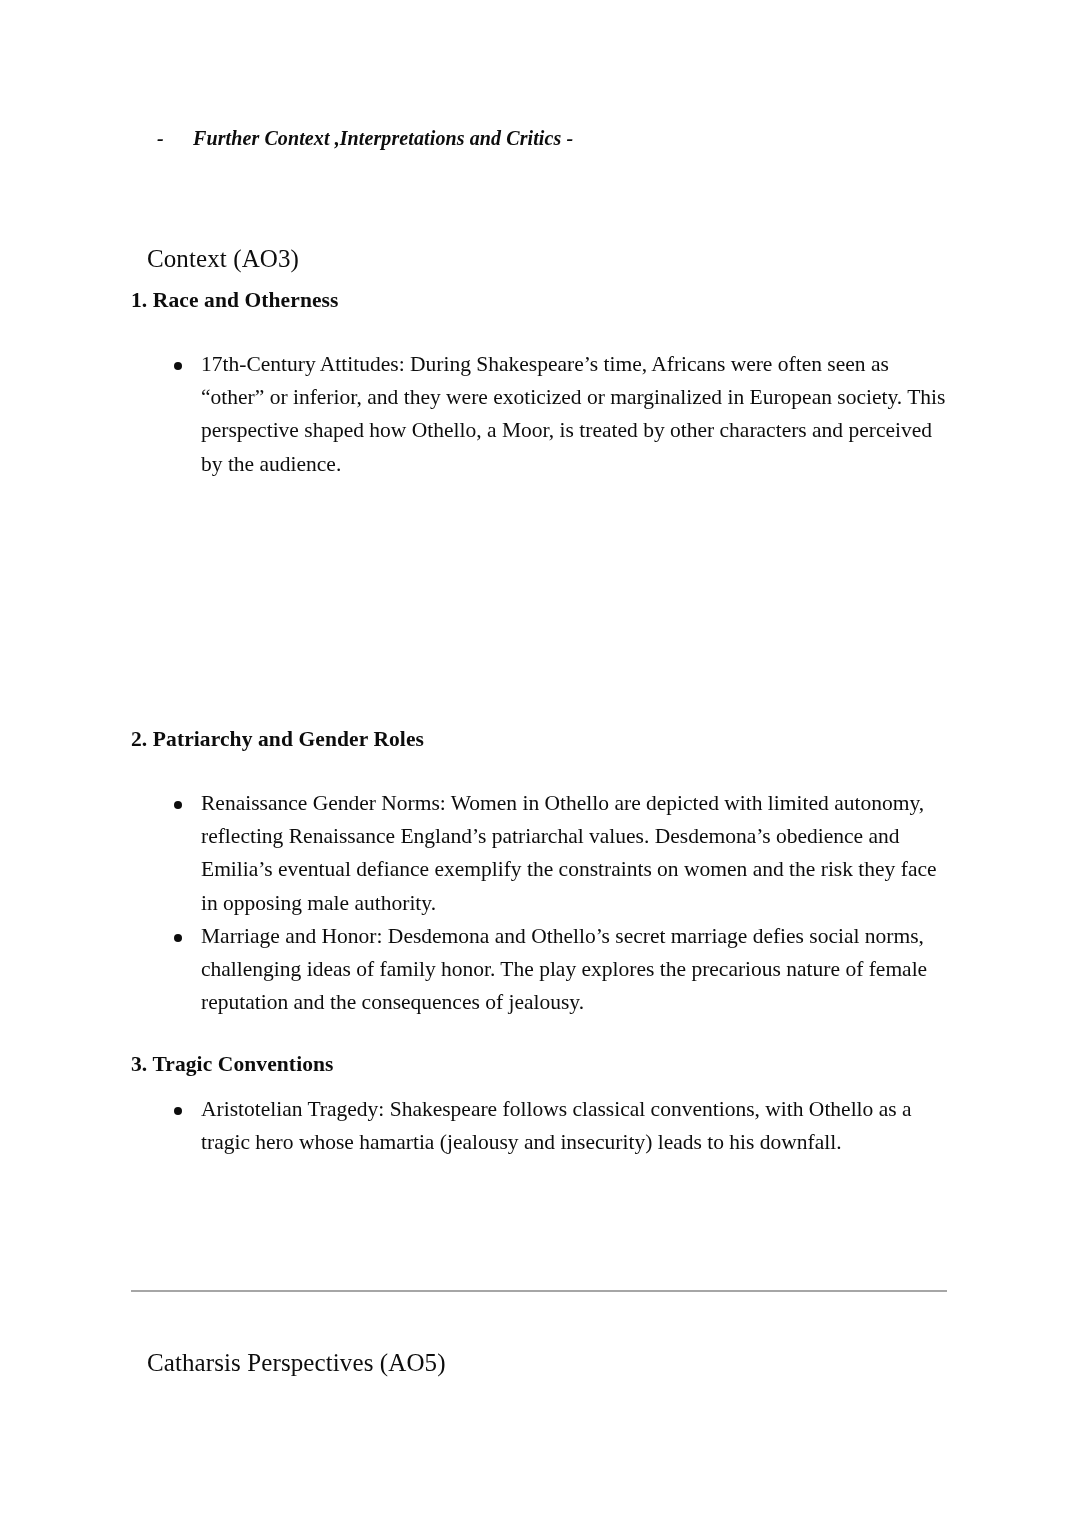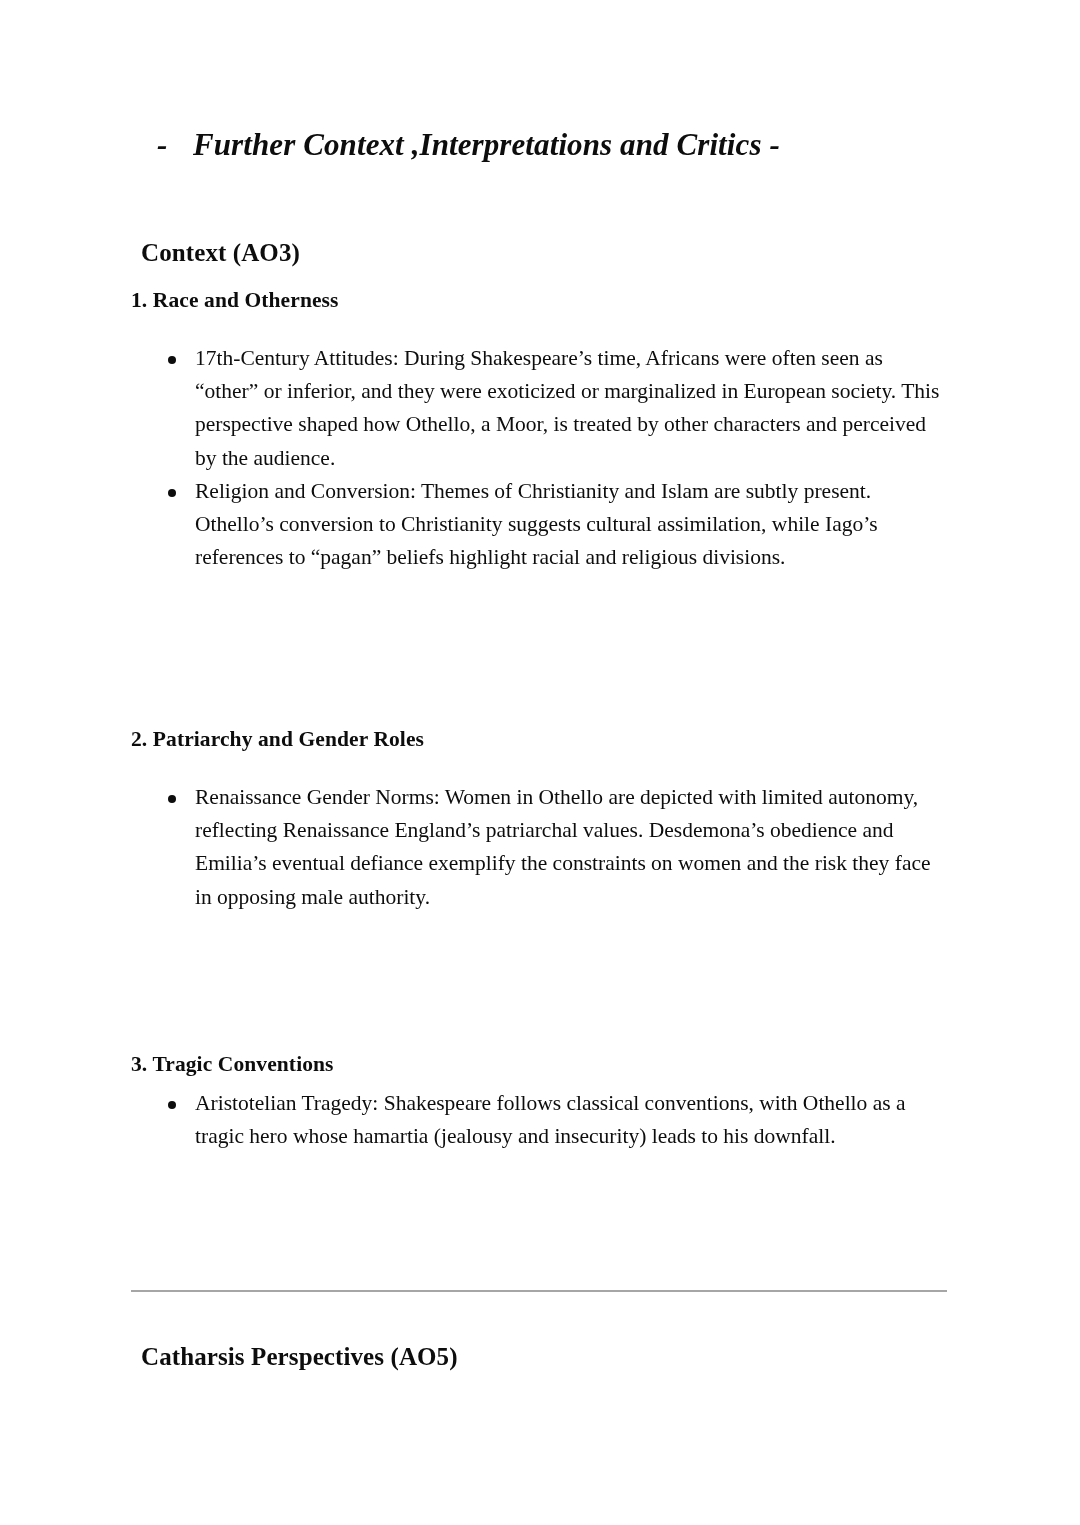--- a/index.html
+++ b/index.html
@@ -29,53 +29,53 @@
   }
 
   
   .doc-title {
     margin: 0;
     padding: 0;
     position: absolute;
     top: 126px;
     left: 26px;
     width: 790px;
-    font-size: 31px;
+    font-size: 20px;
     line-height: 1.25;
     font-weight: bold;
     font-style: italic;
     letter-spacing: 0.1px;
     white-space: nowrap;
   }
   .doc-title .dash-lead {
     display: inline-block;
     width: 36px;
   }
 
   
   .h-major {
-    margin: 10px;
+    margin: 16px;
     font-size: 25px;
-    font-weight: bold;
+    font-weight: normal;
     line-height: 1.2;
     letter-spacing: 0.1px;
   }
 
   .h-minor {
     margin: 0;
     font-size: 21.5px;
     font-weight: bold;
     line-height: 1.2;
     letter-spacing: 0.1px;
   }
 
   
   ul.bullets {
     list-style: none;
-    margin: 2px;
+    margin: 8px;
     padding: 0;
   }
 
   ul.bullets > li {
     position: relative;
     padding-left: 62px;
     font-size: 21.5px;
     line-height: 33.2px;
     text-align: left;
     margin: 0;
@@ -111,27 +111,27 @@
   <div class="content">
 
     <h1 class="doc-title"><span class="dash-lead">-</span><span>Further Context ,Interpretations and Critics -</span></h1>
 
     <h2 class="h-major blk" style="top:228px;">Context (AO3)</h2>
 
     <h3 class="h-minor blk" style="top:288px;">1. Race and Otherness</h3>
 
     <ul class="bullets blk" style="top:340px;">
       <li>17th-Century Attitudes: During Shakespeare’s time, Africans were often seen as “other” or inferior, and they were exoticized or marginalized in European society. This perspective shaped how Othello, a Moor, is treated by other characters and perceived by the audience.</li>
-      <li>Religion and Conversion: Themes of Christianity and Islam are subtly present. Othello’s conversion to Christianity suggests cultural assimilation, while Iago’s references to “pagan” beliefs highlight racial and religious divisions.</li>
     </ul>
 
     <h3 class="h-minor blk" style="top:727px;">2. Patriarchy and Gender Roles</h3>
 
     <ul class="bullets blk" style="top:779px;">
       <li>Renaissance Gender Norms: Women in Othello are depicted with limited autonomy, reflecting Renaissance England’s patriarchal values. Desdemona’s obedience and Emilia’s eventual defiance exemplify the constraints on women and the risk they face in opposing male authority.</li>
+      <li>Marriage and Honor: Desdemona and Othello’s secret marriage defies social norms, challenging ideas of family honor. The play explores the precarious nature of female reputation and the consequences of jealousy.</li>
     </ul>
 
     <h3 class="h-minor blk" style="top:1052px;">3. Tragic Conventions</h3>
 
     <ul class="bullets blk" style="top:1085px;">
       <li>Aristotelian Tragedy: Shakespeare follows classical conventions, with Othello as a tragic hero whose hamartia (jealousy and insecurity) leads to his downfall.</li>
     </ul>
 
     <hr class="divider blk" style="top:1290px;">
 

